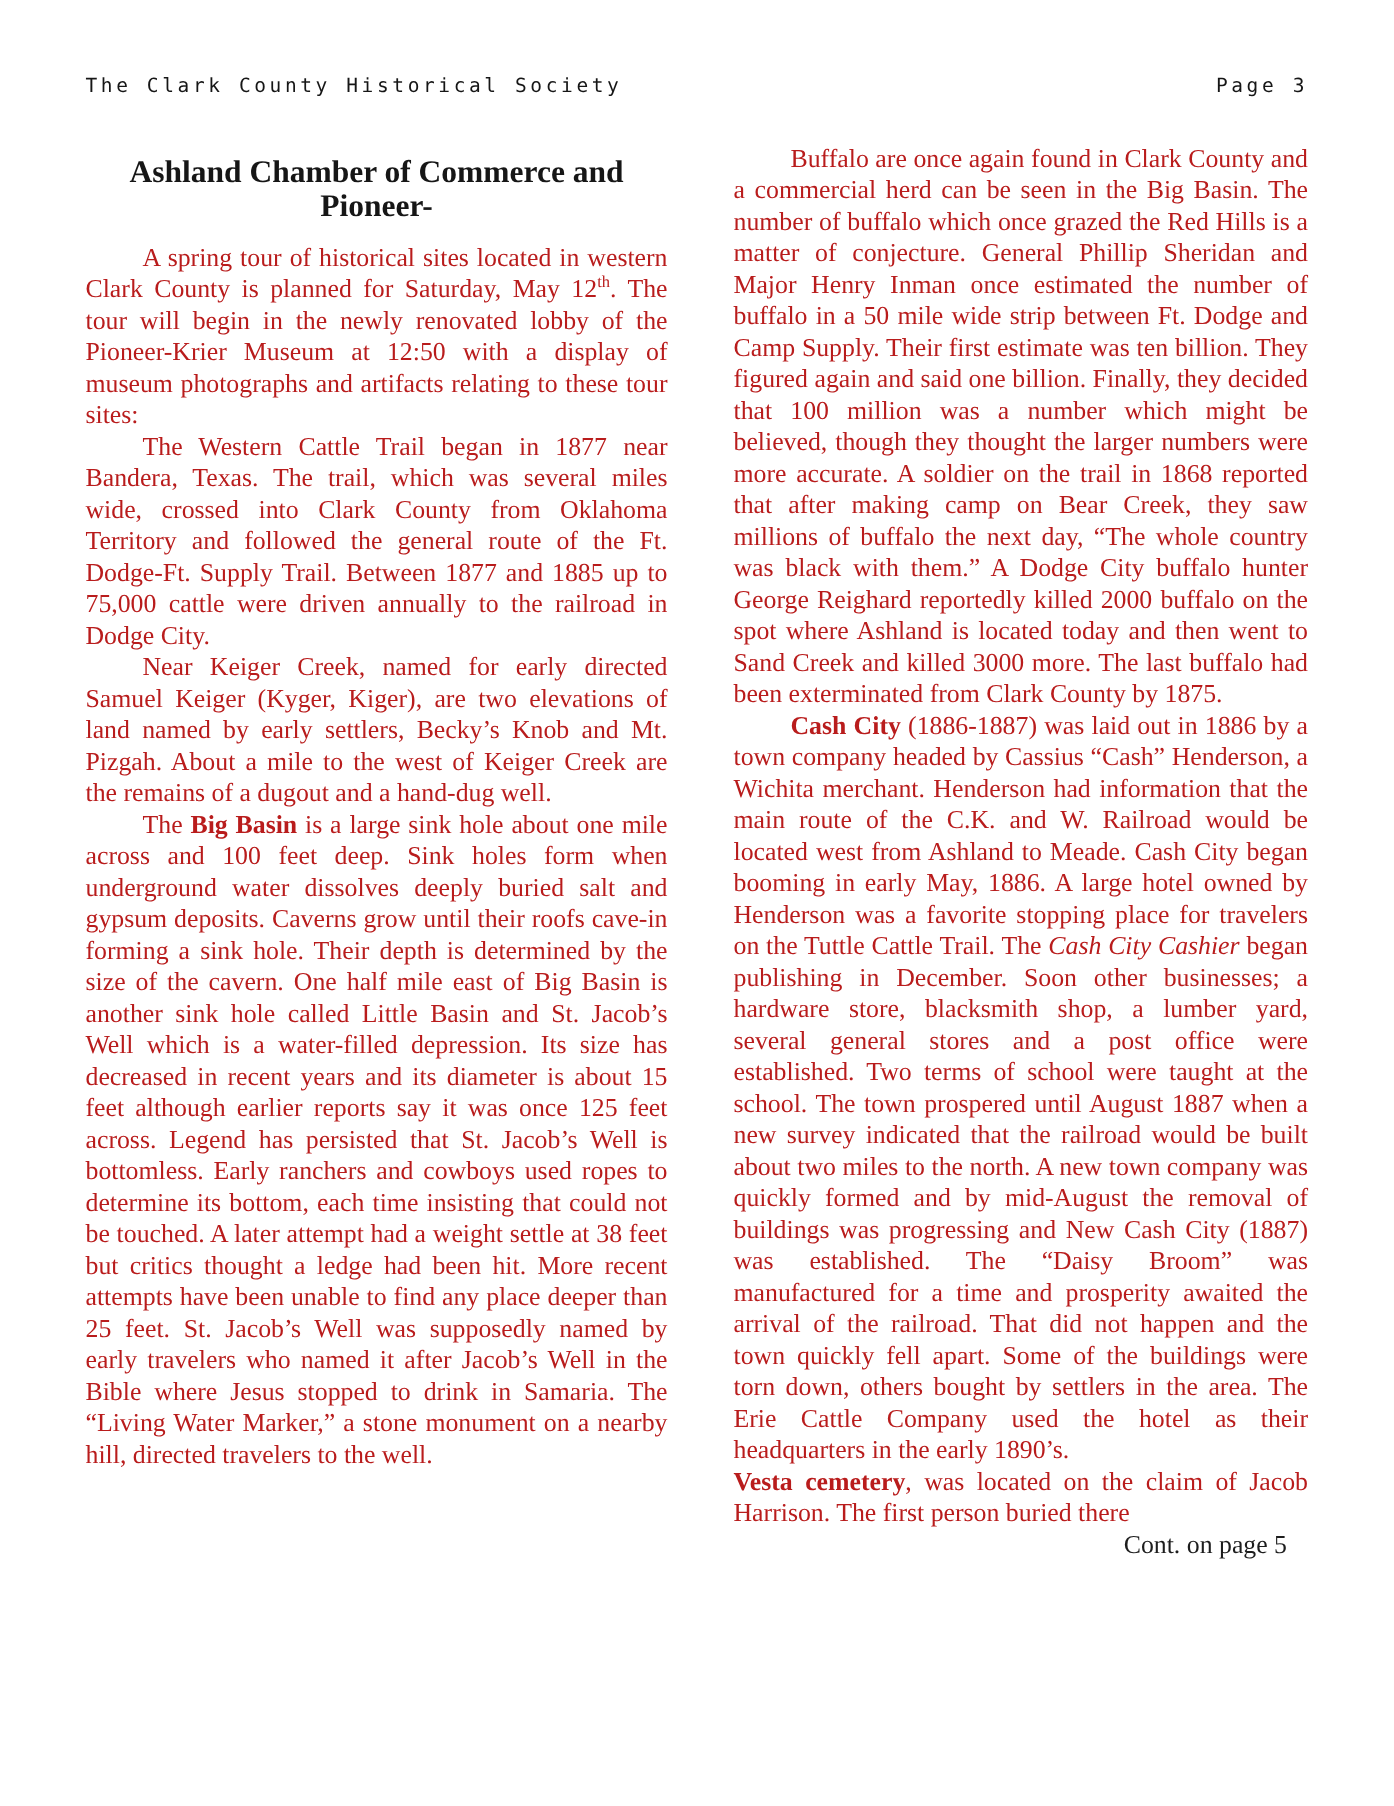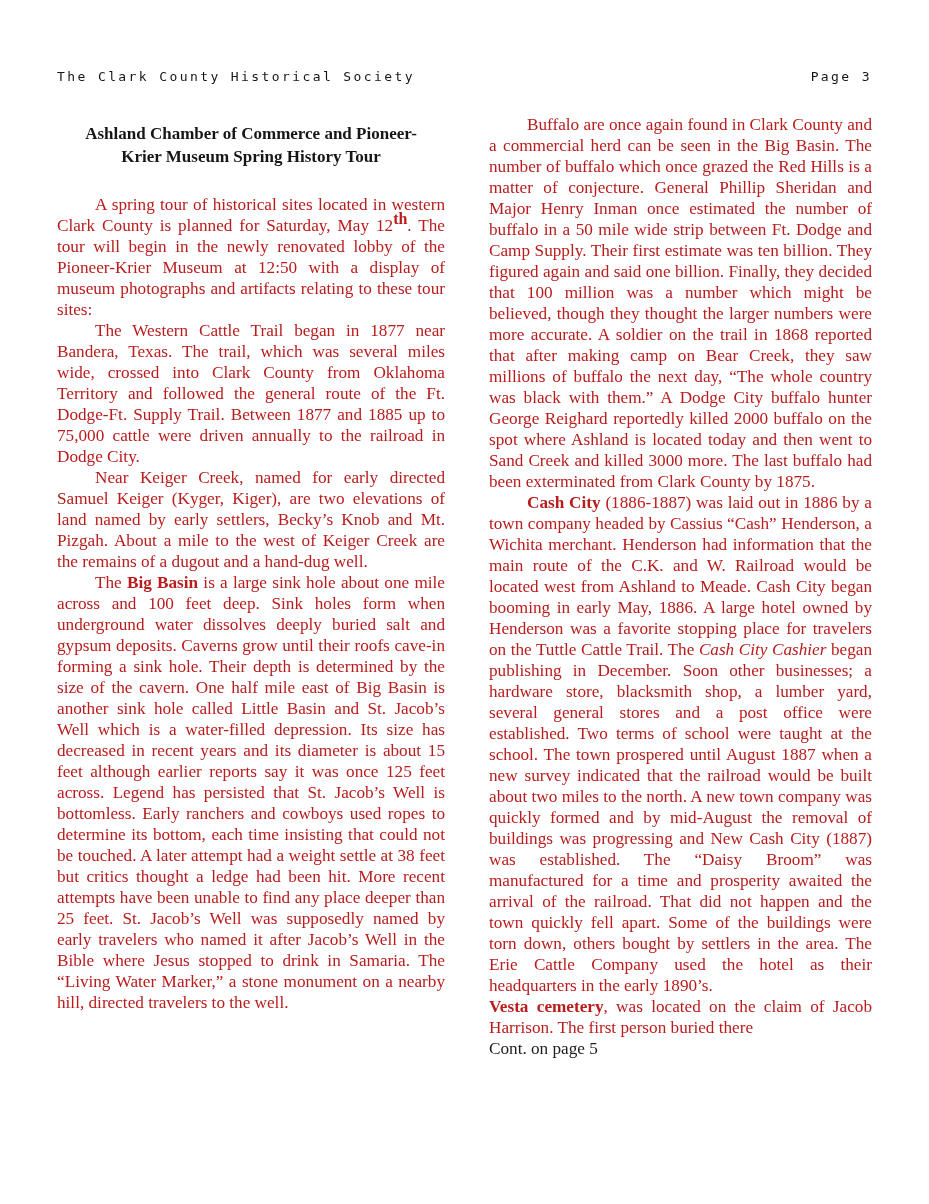--- a/index.html
+++ b/index.html
@@ -2,21 +2,21 @@
 <html><head>
 <meta charset="utf-8">
 <style>
   * { margin: 0; padding: 0; box-sizing: border-box; }
   html, body { background: #ffffff; }
   .page {
     width: 929px;
     height: 1204px;
     background: #ffffff;
     color: #1d1d1d;
-    padding: 69px 57px 0 57px;
+    padding: 50px 57px 0 57px;
     position: relative;
     overflow: hidden;
     font-family: "Liberation Serif", serif;
   }
   .page-header {
     display: flex;
     justify-content: space-between;
     align-items: baseline;
     font-family: "DejaVu Sans Mono", monospace;
     font-size: 13px;
@@ -27,60 +27,59 @@
   }
   .columns {
     display: flex;
     gap: 44px;
   }
   .col-left  { width: 388px; }
   .col-right { width: 383px; }
   .article-title {
     font-weight: bold;
     text-align: center;
-    font-size: 17px;
+    font-size: 21px;
     line-height: 23px;
-    margin: 8px 0 26px 0;
+    margin: 8px 0 12px 0;
     color: #161616;
   }
   .para {
     font-size: 17.2px;
     line-height: 21px;
     text-align: justify;
     color: #b91c1c;
   }
   .para.indent { text-indent: 38px; }
   .para sup {
-    font-size: 16px;
+    font-size: 11px;
     line-height: 0;
     vertical-align: super;
-    font-weight: bold;
   }
   .continuation {
     font-size: 17.2px;
     line-height: 21px;
+    text-align: right;
     padding-right: 14px;
   }
 </style>
 </head>
 <body>
 
 <div class="page">
 
   <div class="page-header">
     <span>The Clark County Historical Society</span>
     <span>Page 3</span>
   </div>
 
   <div class="columns">
 
     <div class="col-left">
       <h2 class="article-title">
         <span>Ashland Chamber of Commerce and Pioneer-</span><br>
-        <span>Krier Museum Spring History Tour</span>
       </h2>
       <div>
           <p class="para indent"><span style="font-weight: normal;">A spring tour of historical sites</span><span> located in western Clark County is planned for Saturday, May 12</span><sup>th</sup><span>.  The tour will begin in the newly renovated lobby of the Pioneer-Krier Museum at 12:50 with a display of museum photographs and artifacts relating to these tour sites:</span></p>
           <p class="para indent"><span>The Western Cattle Trail began in 1877 near Bandera, Texas.  The trail, which was several miles wide, crossed into Clark County from Oklahoma Territory and followed the general route of the Ft. Dodge-Ft. Supply Trail. Between 1877 and 1885 up to 75,000 cattle were driven annually to the railroad in Dodge City.</span></p>
           <p class="para indent"><span>Near Keiger Creek, named for early directed Samuel Keiger (Kyger, Kiger), are  two elevations of land named by early settlers, Becky’s Knob and Mt. Pizgah. About a mile to the west of Keiger Creek are the remains of a dugout and a hand-dug well.</span></p>
           <p class="para indent"><span>The </span><span style="font-weight: bold;">Big Basin</span><span> is a large sink hole about one mile across and 100 feet deep. Sink holes form when underground water dissolves deeply buried salt and gypsum deposits. Caverns grow until their roofs cave-in forming a sink hole. Their depth is determined by the size of the cavern. One half mile east of Big Basin is another sink hole called Little Basin and St. Jacob’s Well which is a water-filled depression. Its size has decreased in recent years and its diameter is about 15 feet although earlier reports say it was once 125 feet across. Legend has persisted that St. Jacob’s Well is bottomless. Early ranchers and cowboys used ropes to determine its bottom, each time insisting that could not be touched. A later attempt had a weight settle at 38 feet but critics thought a ledge had been hit. More recent attempts have been unable to find any place deeper than 25 feet. St. Jacob’s Well was supposedly named by early travelers who named it after Jacob’s Well in the Bible where Jesus stopped to drink in Samaria. The “Living Water Marker,” a stone monument on a nearby hill, directed travelers to the well.</span></p>
         </div>
     </div>
 
     <div class="col-right">

